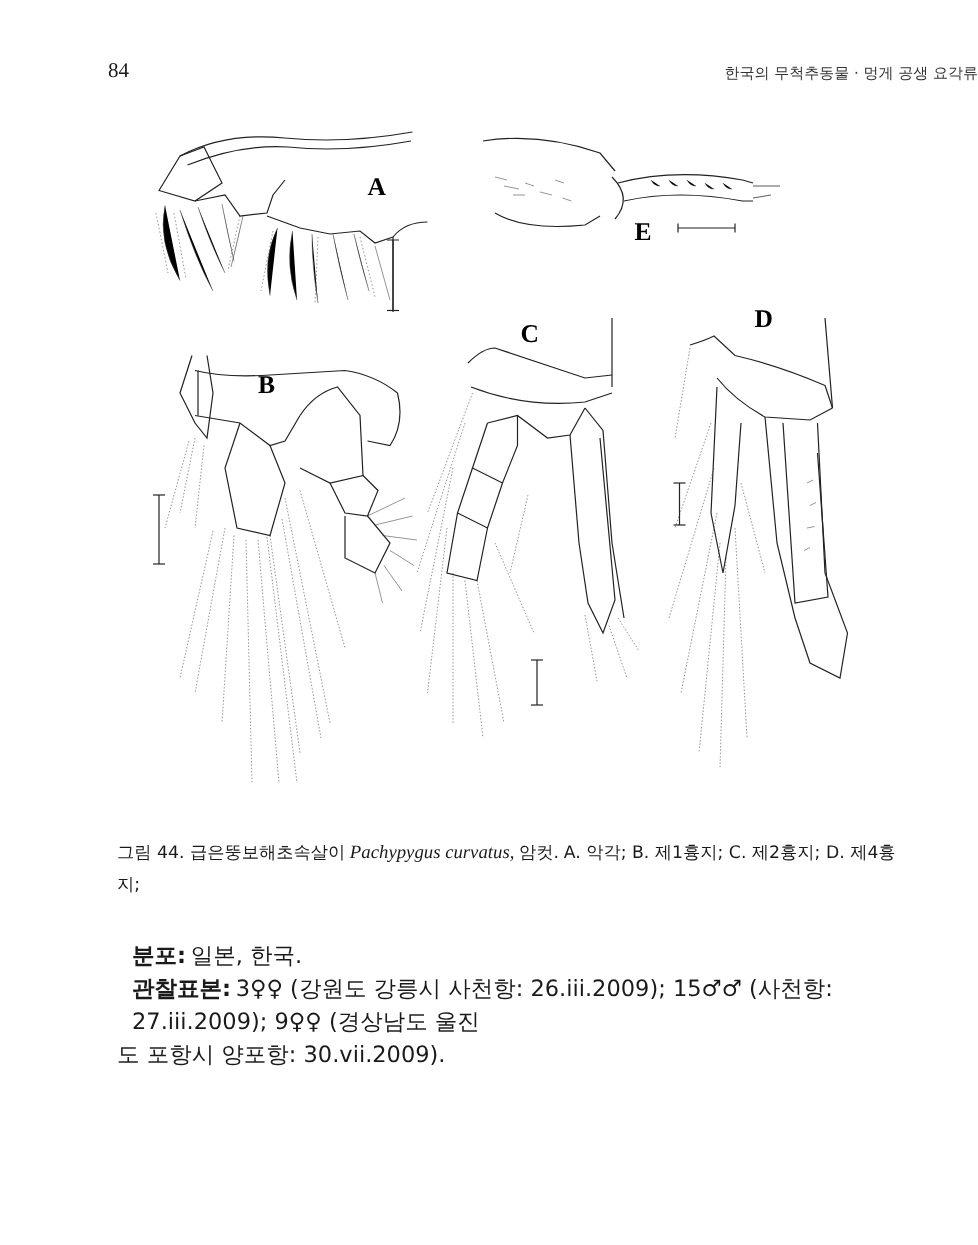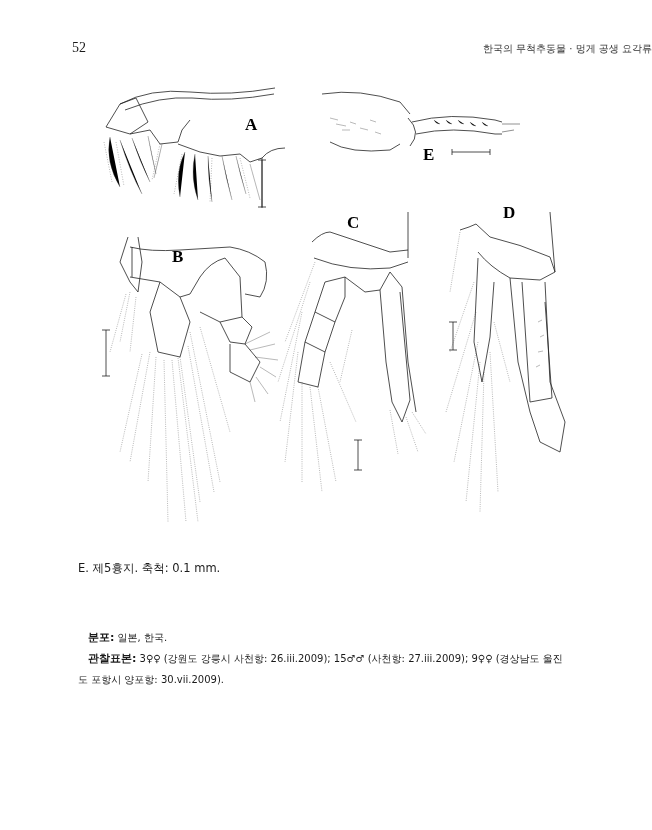--- a/index.html
+++ b/index.html
@@ -12,31 +12,31 @@
   .figure { position: absolute; left: 90px; top: 82px; width: 510px; height: 455px; }
   .figure svg { position: absolute; left: 0; top: 0; }
   .panel-label { position: absolute; font-family: "Liberation Serif", serif; font-weight: bold; font-size: 17px; }
   .caption { position: absolute; left: 78px; top: 558px; width: 520px; font-size: 12.5px; line-height: 21px;
              font-family: "Liberation Serif", serif; }
   .caption .ko { font-family: "DejaVu Sans", sans-serif; font-size: 11.5px; }
   .body-text { position: absolute; left: 78px; top: 627px; width: 510px; font-size: 12.5px; line-height: 21px;
                font-family: "Liberation Serif", serif; }
   .body-text p { margin: 0; }
   .indent { padding-left: 10px; }
-  .b { font-family: "DejaVu Sans", sans-serif; font-weight: bold; font-size: 11px; }
-  .ko { font-family: "DejaVu Sans", sans-serif; font-size: 10px; }
+  .b { font-family: "DejaVu Sans", sans-serif; font-weight: bold; font-size: 15px; }
+  .ko { font-family: "DejaVu Sans", sans-serif; font-size: 15px; }
   i { font-style: italic; }
   .ln { fill: none; stroke: #222; stroke-width: 0.8; }
   .ln2 { fill: none; stroke: #222; stroke-width: 0.5; }
   .hatch { stroke: #333; stroke-width: 0.35; }
 </style>
 </head>
 <body>
 
-<div class="page-number">52</div>
+<div class="page-number">84</div>
 <div class="running-head">한국의 무척추동물 · 멍게 공생 요각류</div>
 
 <div class="figure">
   <svg width="510" height="455" viewBox="0 0 510 455">
 
     <g>
       <path class="ln" d="M30,22 Q60,6 100,10 Q140,14 185,6"></path>
       <path class="ln" d="M35,28 Q70,14 102,16 Q140,20 184,12"></path>
       <path class="ln" d="M16,45 L30,22 L46,16 L58,40 L40,52 Z"></path>
       <path class="ln" d="M40,52 L60,48 L70,62 L88,60 L92,48 L100,38"></path>
@@ -138,21 +138,26 @@
           <line class="ln" x1="363" y1="240" x2="363" y2="268"></line>
           <line class="ln" x1="359" y1="240" x2="367" y2="240"></line>
           <line class="ln" x1="359" y1="268" x2="367" y2="268"></line>
         </g>
     </g>
     <text x="413" y="136" font-family="Liberation Serif, serif" font-weight="bold" font-size="17">D</text>
   </svg>
 </div>
 
 <div class="caption">
-  <div class="ko">E. 제5흉지.  축척: 0.1 mm.</div>
+  <div>
+    <span class="ko">그림 44.  급은뚱보해초속살이</span>
+    <i>Pachypygus curvatus,</i>
+    <span class="ko">암컷.</span>
+    <span class="ko">A. 악각; B. 제1흉지; C. 제2흉지; D. 제4흉지;</span>
+  </div>
 </div>
 
 <div class="body-text">
   <p class="indent">
     <span class="b">분포</span><span class="b">:</span>
     <span class="ko">일본, 한국.</span>
   </p>
   <p class="indent">
     <span class="b">관찰표본</span><span class="b">:</span>
     <span class="ko">3♀♀ (강원도 강릉시 사천항: 26.iii.2009); 15♂♂ (사천항: 27.iii.2009); 9♀♀ (경상남도 울진</span>

